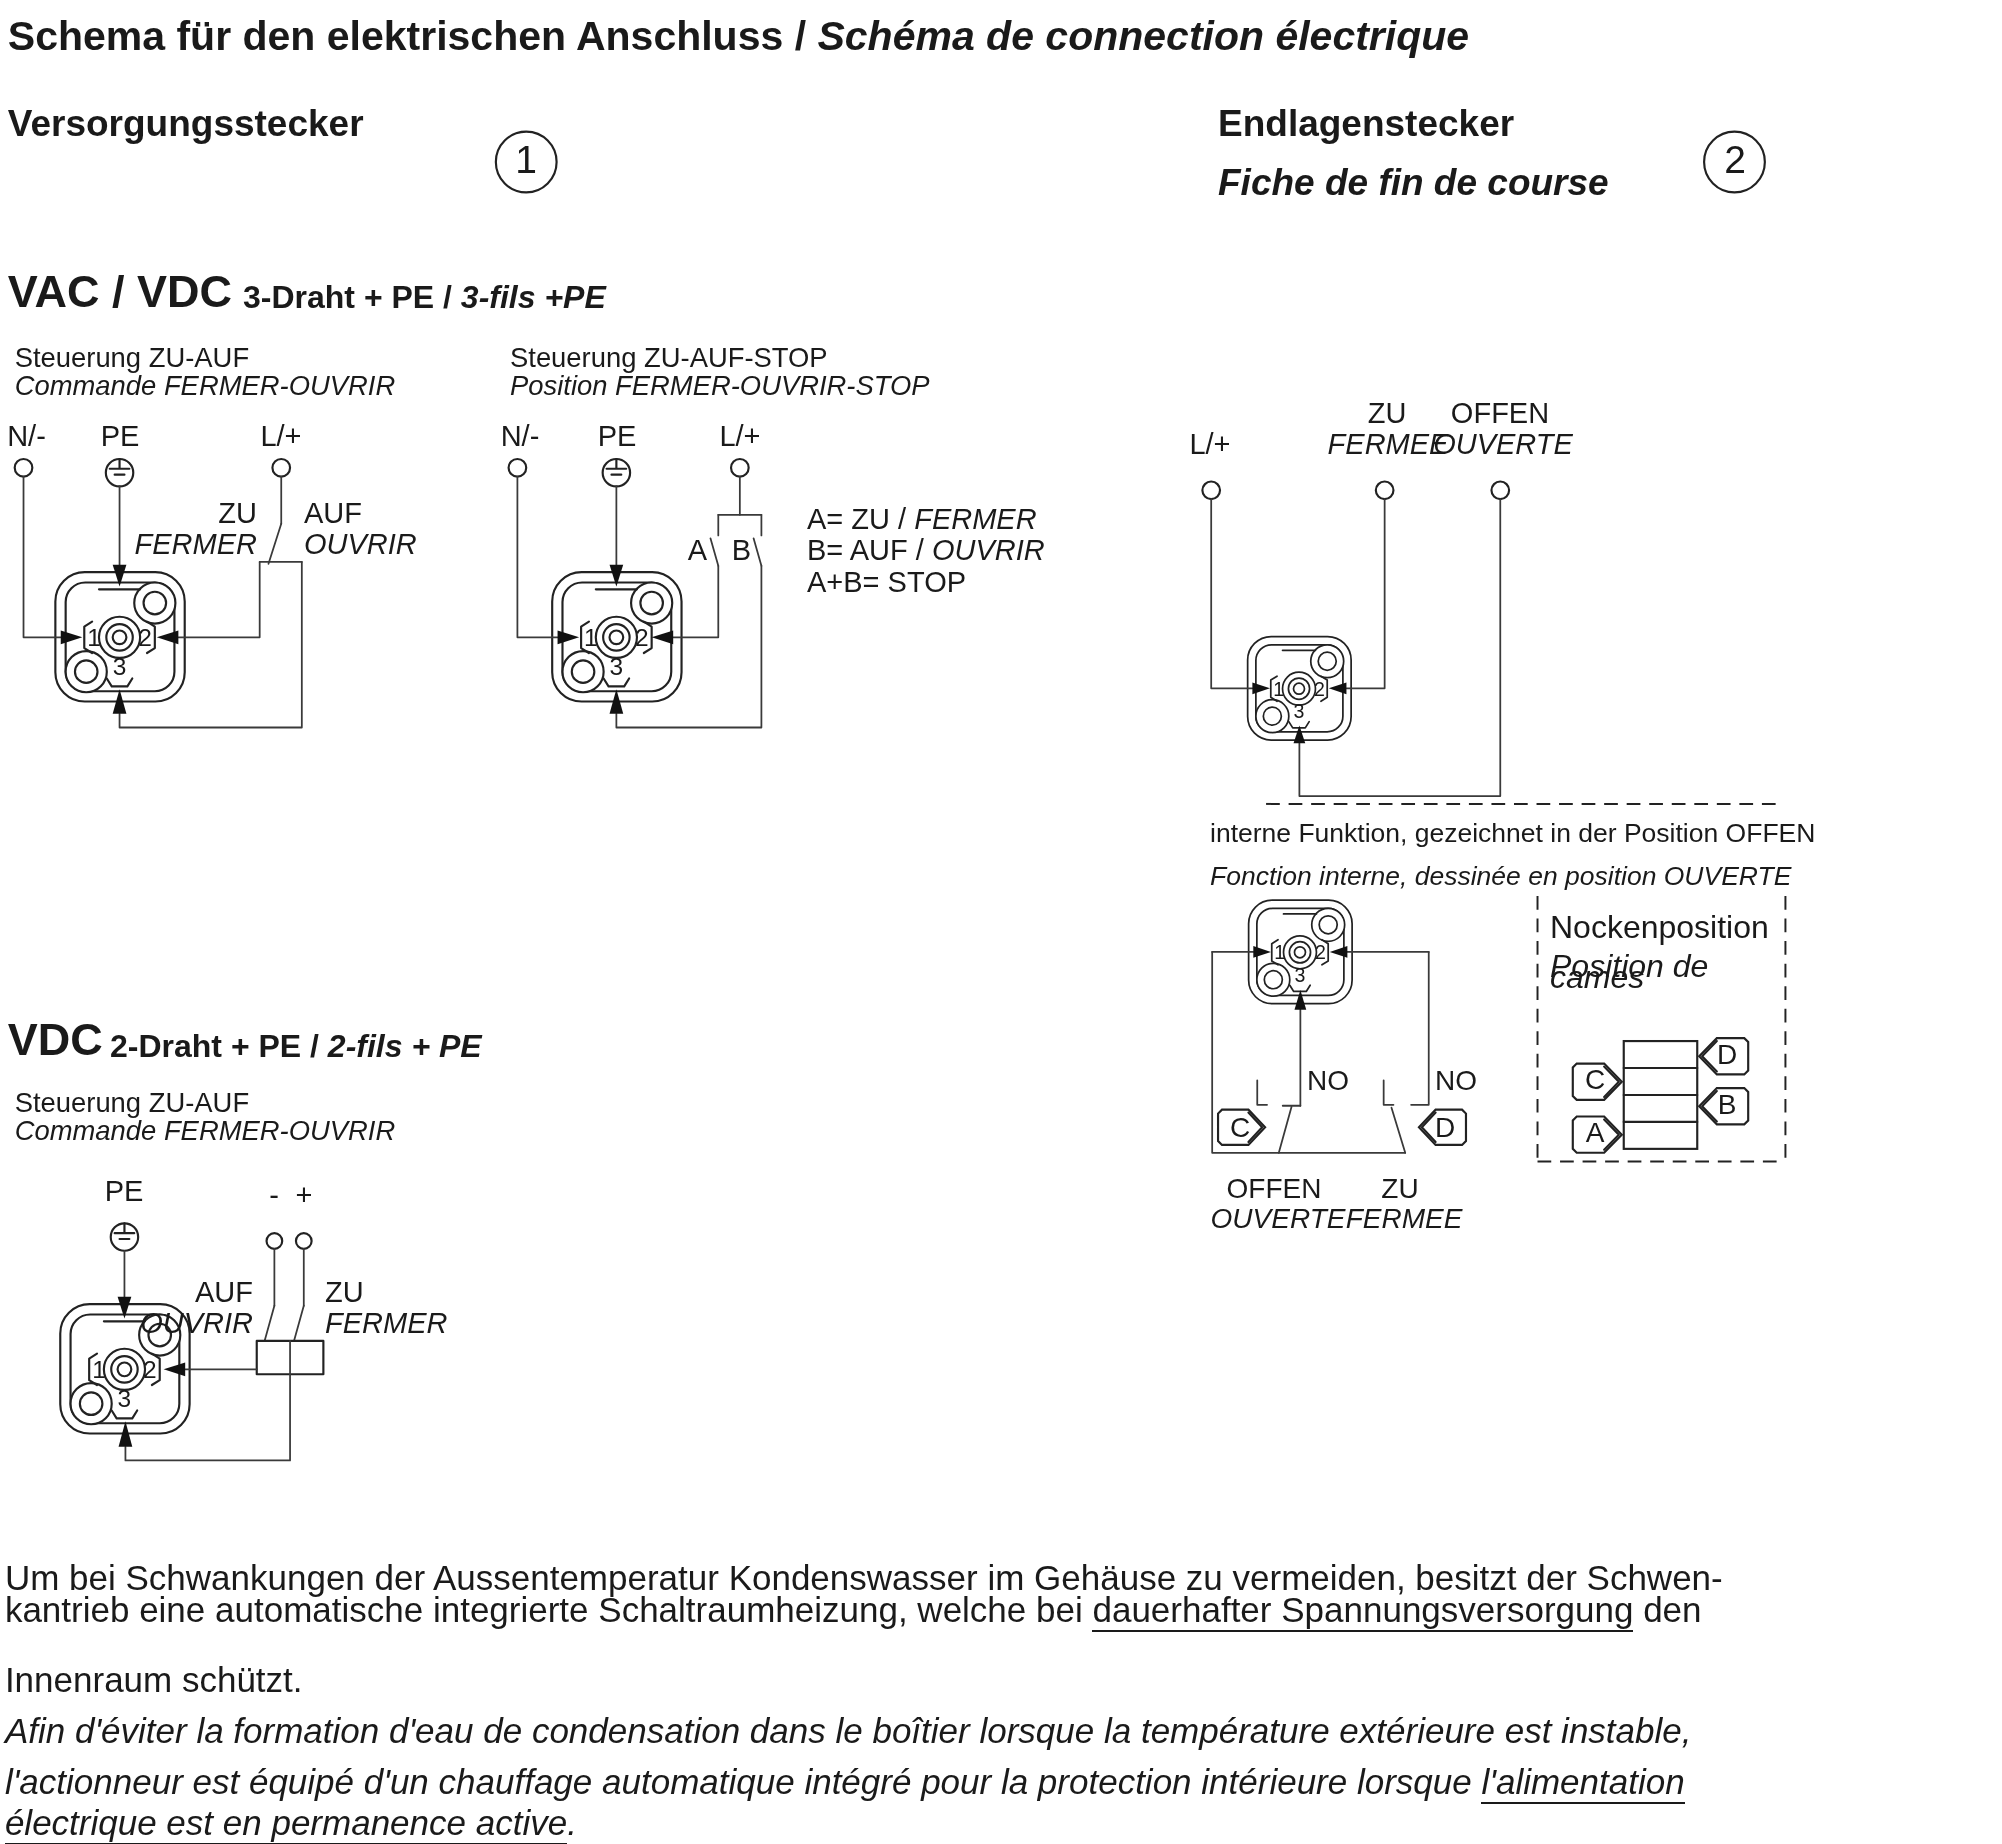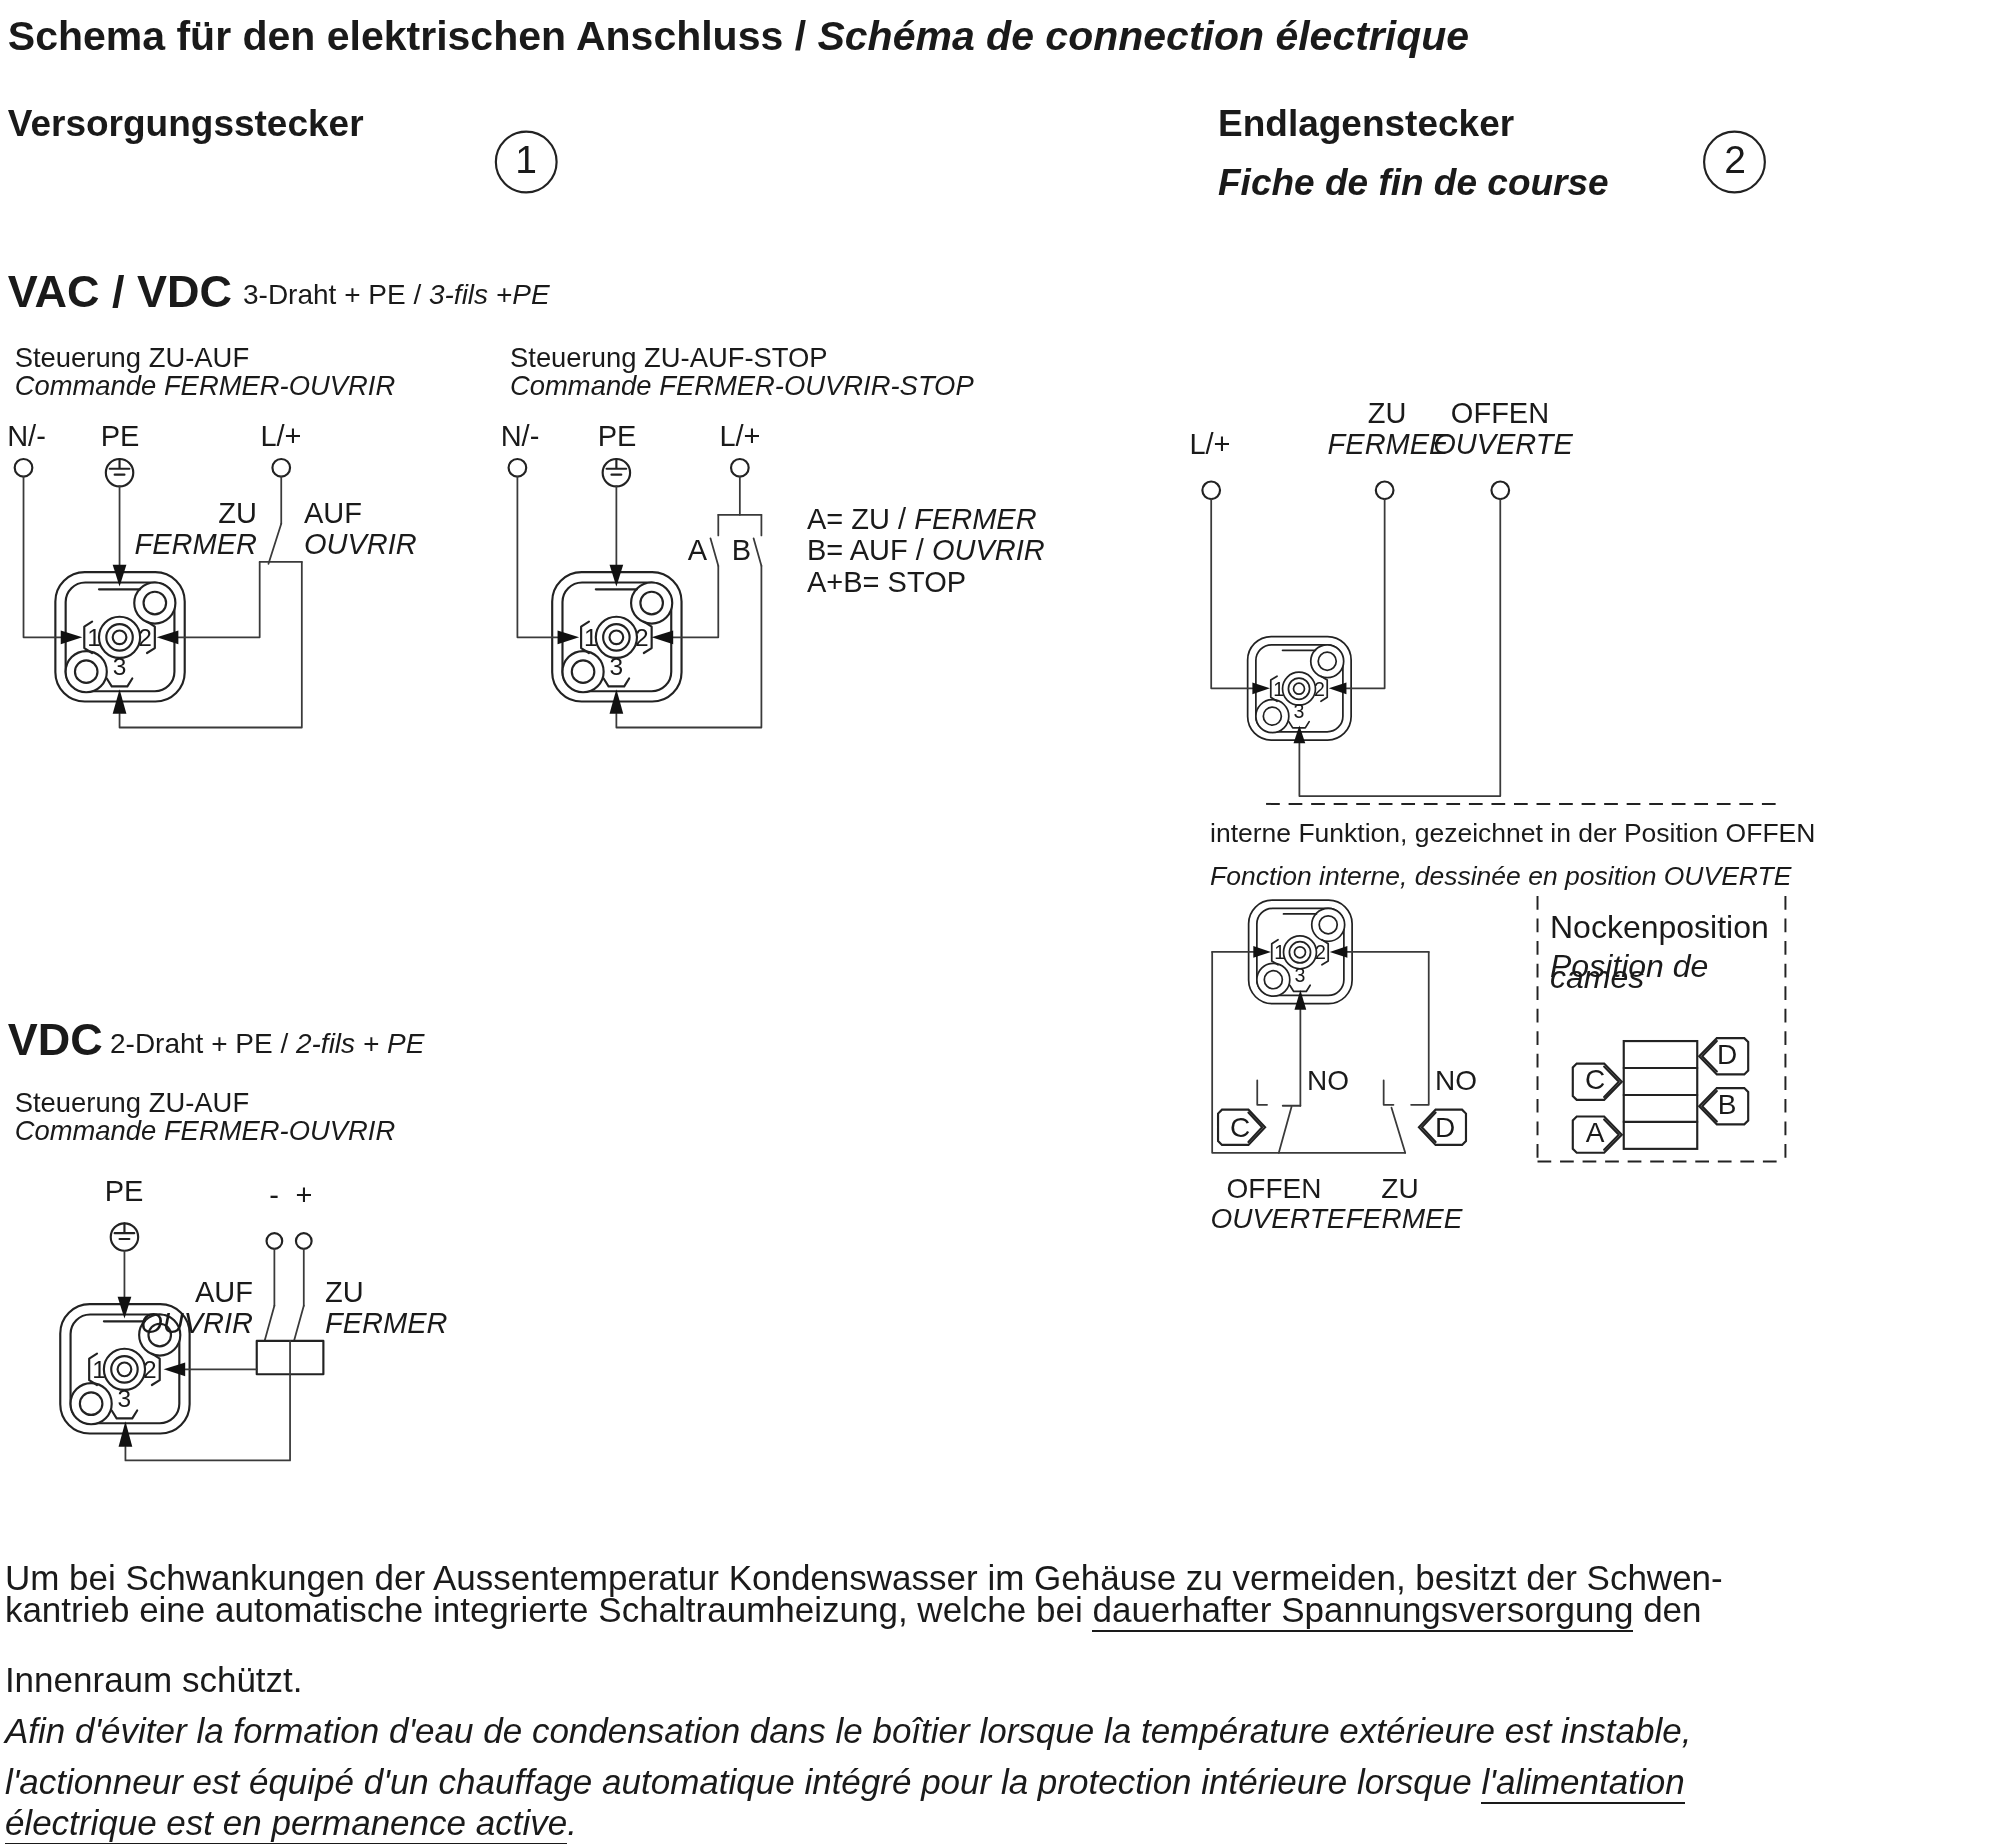--- a/index.html
+++ b/index.html
@@ -12,21 +12,21 @@
   svg .arr{fill:#111;stroke:none;}
   svg .dash{stroke:#222;stroke-width:2;fill:none;stroke-dasharray:14 9;}
   svg text{font-family:"Liberation Sans",sans-serif;font-size:25px;fill:#1a1a1a;}
   .lbl{position:absolute;font-size:29px;line-height:1.1;white-space:nowrap;}
   .it{font-style:italic;}
   .ctr{transform:translateX(-50%);}
   .rt{transform:translateX(-100%);}
   .title{font-size:41px;font-weight:bold;}
   .hdr{font-size:37px;font-weight:bold;}
   .h1{font-size:45px;font-weight:bold;}
-  .sub{font-size:28px;}
+  .sub{font-size:32px;font-weight:bold;}
   .cap{font-size:27.4px;}
   .small{font-size:26.5px;}
   .mid{font-size:28px;}
   .num{font-size:39px;}
   .camtitle{font-size:32px;}
   .par{position:absolute;left:4.9px;font-size:35px;line-height:1.0;white-space:nowrap;}
   .u{border-bottom:2.9px solid #1a1a1a;padding-bottom:1px;}
 </style>
 </head>
 <body>
@@ -224,21 +224,21 @@
   <div class="lbl cap it" style="left:14.7px;top:371px;">Commande FERMER-OUVRIR</div>
   <div class="lbl ctr" style="left:26.5px;top:421px;">N/-</div>
   <div class="lbl ctr" style="left:120px;top:421px;">PE</div>
   <div class="lbl ctr" style="left:281px;top:421px;">L/+</div>
   <div class="lbl rt" style="left:257px;top:498px;">ZU</div>
   <div class="lbl rt it" style="left:257px;top:529px;">FERMER</div>
   <div class="lbl" style="left:304px;top:498px;">AUF</div>
   <div class="lbl it" style="left:304px;top:529px;">OUVRIR</div>
 
   <div class="lbl cap" style="left:510px;top:343px;">Steuerung ZU-AUF-STOP</div>
-  <div class="lbl cap it" style="left:510px;top:371px;">Commande FERMER-OUVRIR-STOP</div>
+  <div class="lbl cap it" style="left:510px;top:371px;">Position FERMER-OUVRIR-STOP</div>
   <div class="lbl ctr" style="left:520px;top:421px;">N/-</div>
   <div class="lbl ctr" style="left:617px;top:421px;">PE</div>
   <div class="lbl ctr" style="left:740px;top:421px;">L/+</div>
   <div class="lbl rt" style="left:707px;top:535px;">A</div>
   <div class="lbl rt" style="left:751px;top:535px;">B</div>
   <div class="lbl" style="left:807px;top:504px;"><span>A= ZU / </span><span class="it">FERMER</span></div>
   <div class="lbl" style="left:807px;top:535px;"><span>B= AUF / </span><span class="it">OUVRIR</span></div>
   <div class="lbl" style="left:807px;top:567px;">A+B= STOP</div>
 
   <div class="lbl ctr" style="left:1387px;top:398px;">ZU</div>

